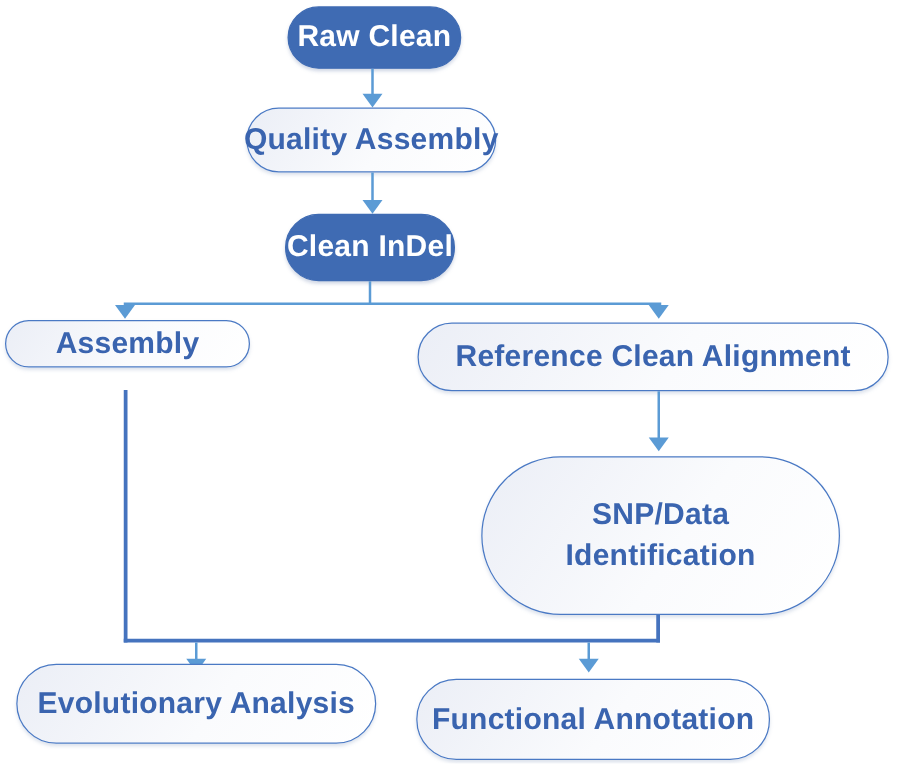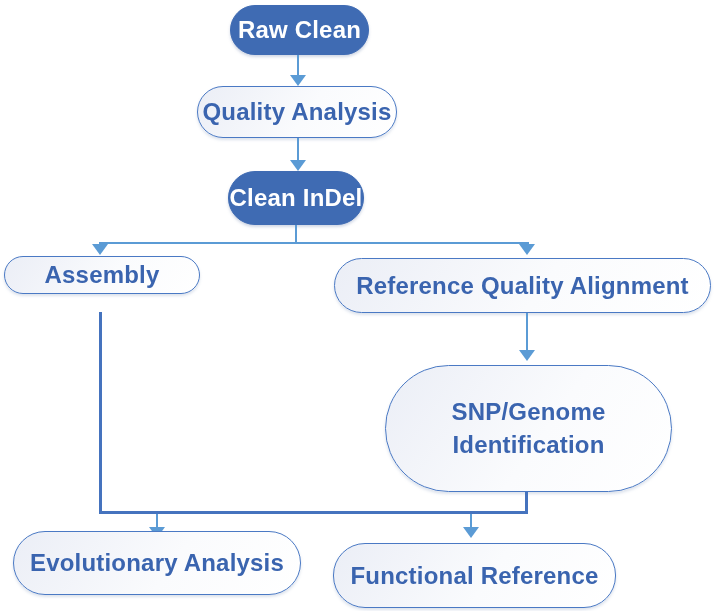--- a/index.html
+++ b/index.html
@@ -60,61 +60,61 @@
 <div class="canvas">
 
   <div class="node filled" style="left:230px; top:5px; width:139px; height:50px; border-radius:25px;">
     <span class="lbl">Raw Clean</span>
   </div>
 
   <div class="vline" style="left:297px; top:55px; height:21px;"></div>
   <div class="arrowhead" style="left:290px; top:75px;"></div>
 
   <div class="node light" style="left:197px; top:86px; width:200px; height:52px; border-radius:26px;">
-    <span class="lbl">Quality Analysis</span>
+    <span class="lbl">Quality Assembly</span>
   </div>
 
   <div class="vline" style="left:297px; top:138px; height:23px;"></div>
   <div class="arrowhead" style="left:290px; top:160px;"></div>
 
   <div class="node filled" style="left:228px; top:171px; width:136px; height:54px; border-radius:27px;">
     <span class="lbl">Clean InDel</span>
   </div>
 
   <div class="vline" style="left:295px; top:225px; height:19px;"></div>
   <div class="hline" style="left:99px; top:242px; width:430px;"></div>
   <div class="arrowhead" style="left:92px; top:244px;"></div>
   <div class="arrowhead" style="left:519px; top:244px;"></div>
 
   <div class="node light" style="left:4px; top:256px; width:196px; height:38px; border-radius:28px;">
     <span class="lbl">Assembly</span>
   </div>
 
   <div class="node light" style="left:334px; top:258px; width:377px; height:55px; border-radius:28px;">
-    <span class="lbl">Reference Quality Alignment</span>
+    <span class="lbl">Reference Clean Alignment</span>
   </div>
 
   <div class="vline" style="left:526px; top:313px; height:38px;"></div>
   <div class="arrowhead" style="left:519px; top:350px;"></div>
 
   <div class="node light multiline" style="left:385px; top:365px; width:287px; height:127px; border-radius:64px;">
-    <span class="lbl">SNP/Genome Identification</span>
+    <span class="lbl">SNP/Data Identification</span>
   </div>
 
   <div class="vline dark" style="left:99px; top:312px; height:202px;"></div>
   <div class="vline dark" style="left:525px; top:492px; height:22px;"></div>
   <div class="hline dark" style="left:99px; top:511px; width:429px;"></div>
 
   <div class="vline" style="left:156px; top:514px; height:14px;"></div>
   <div class="arrowhead" style="left:149px; top:527px;"></div>
 
   <div class="vline" style="left:470px; top:514px; height:14px;"></div>
   <div class="arrowhead" style="left:463px; top:527px;"></div>
 
   <div class="node light" style="left:13px; top:531px; width:288px; height:64px; border-radius:32px;">
     <span class="lbl">Evolutionary Analysis</span>
   </div>
 
   <div class="node light" style="left:333px; top:543px; width:283px; height:65px; border-radius:32px;">
-    <span class="lbl">Functional Reference</span>
+    <span class="lbl">Functional Annotation</span>
   </div>
 
 </div>
 
 </body></html>

